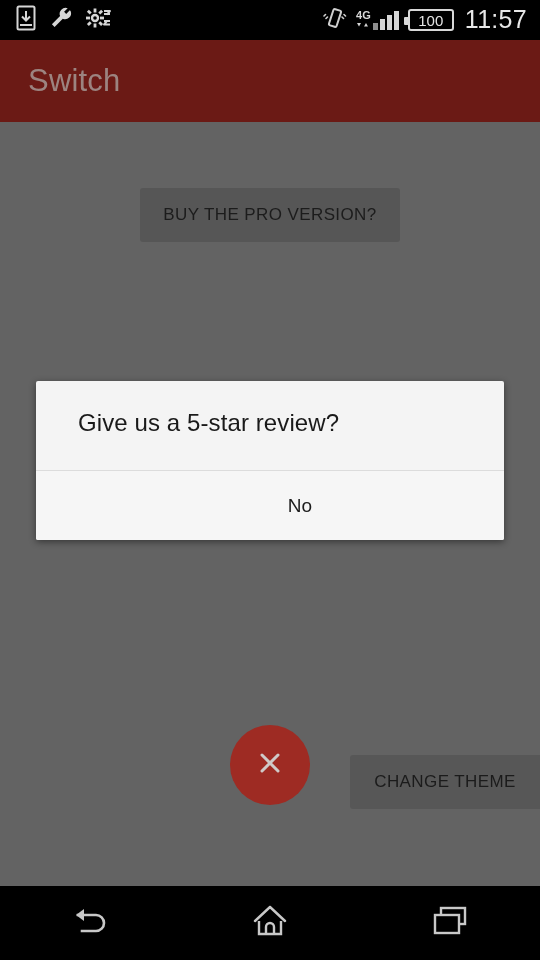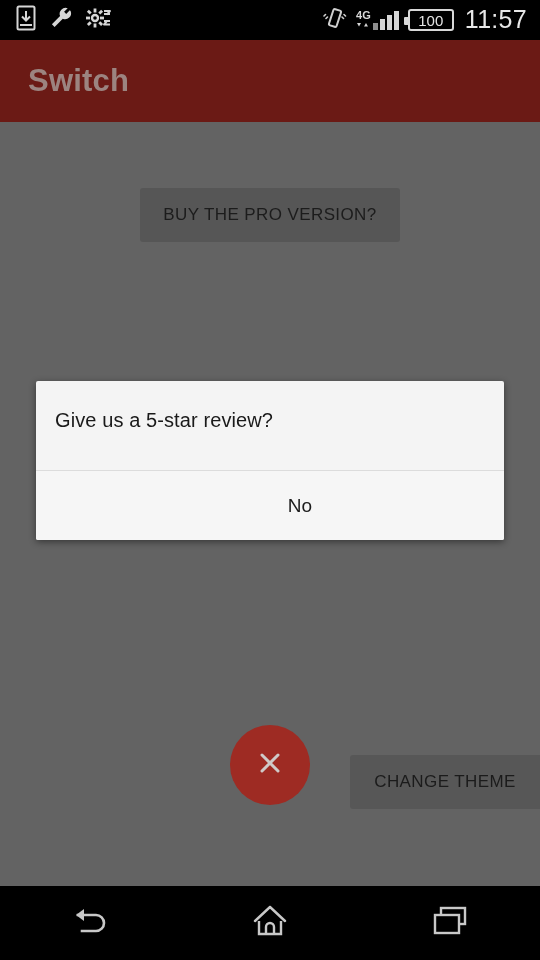--- a/index.html
+++ b/index.html
@@ -51,21 +51,21 @@
     border-radius:1px 0 0 1px;
   }
   #battery-text { color:#e4e4e4; font-size:15px; line-height:1; }
   #net-label { color:#d9d9d9; font-size:11px; font-weight:bold; line-height:1;}
 
   
   #action-bar {
     position:absolute; top:40px; left:0;
     width:540px; height:82px;
     background:#6b1a15;
-    display:flex; align-items:center;font-weight:bold;
+    display:flex; align-items:center;
   }
   #app-title {
     color:#9c8480;
     font-size:31px;
     padding-left:28px;
     letter-spacing:.2px;
   }
 
   
   #content {
@@ -100,22 +100,22 @@
   
   #dialog {
     position:absolute; left:36px; top:381px;
     width:468px; height:159px;
     background:#f4f4f4;
     border-radius:2px;
     box-shadow:0 2px 7px rgba(0,0,0,.45);
     overflow:hidden;
   }
   #dialog-title {
-    padding:28px 24px 0 19px;
-    font-size:20px; color:#1a1a1a;
+    padding:28px 24px 0 42px;
+    font-size:24px; color:#1a1a1a;
     letter-spacing:.1px;
   }
   #dialog-divider {
     position:absolute; left:0; top:89px;
     width:468px; height:1px; background:#dcdcdc;
   }
   #dialog-buttons {
     position:absolute; left:0; top:90px;
     width:528px; height:69px;
     display:flex;

